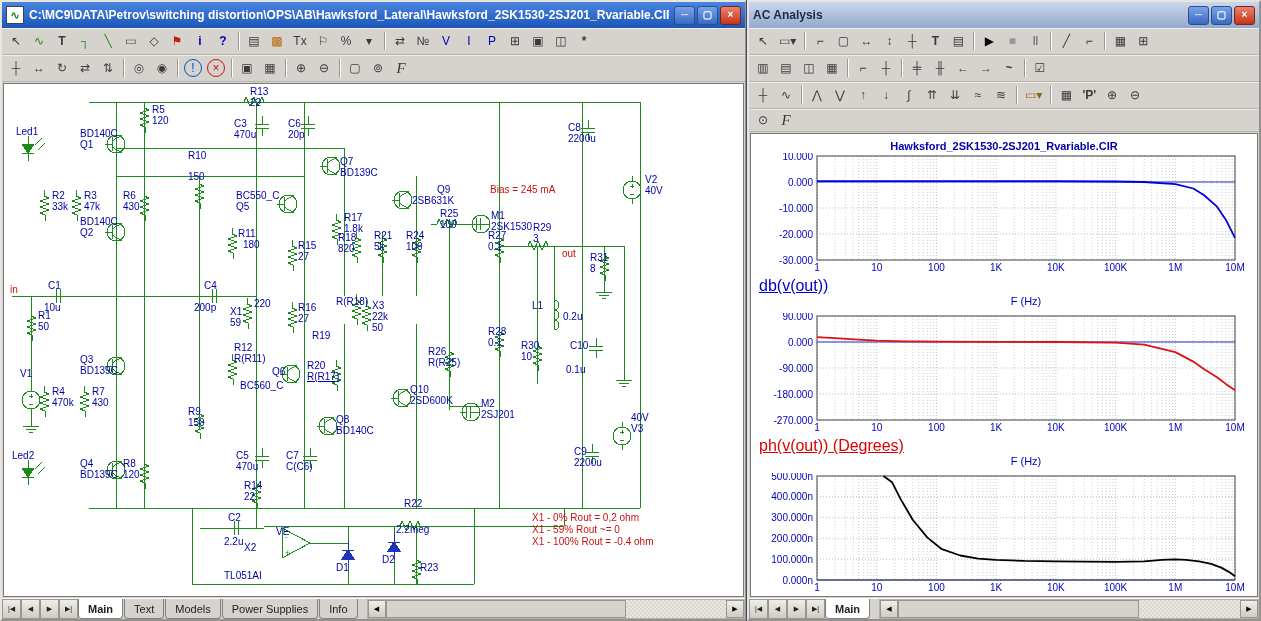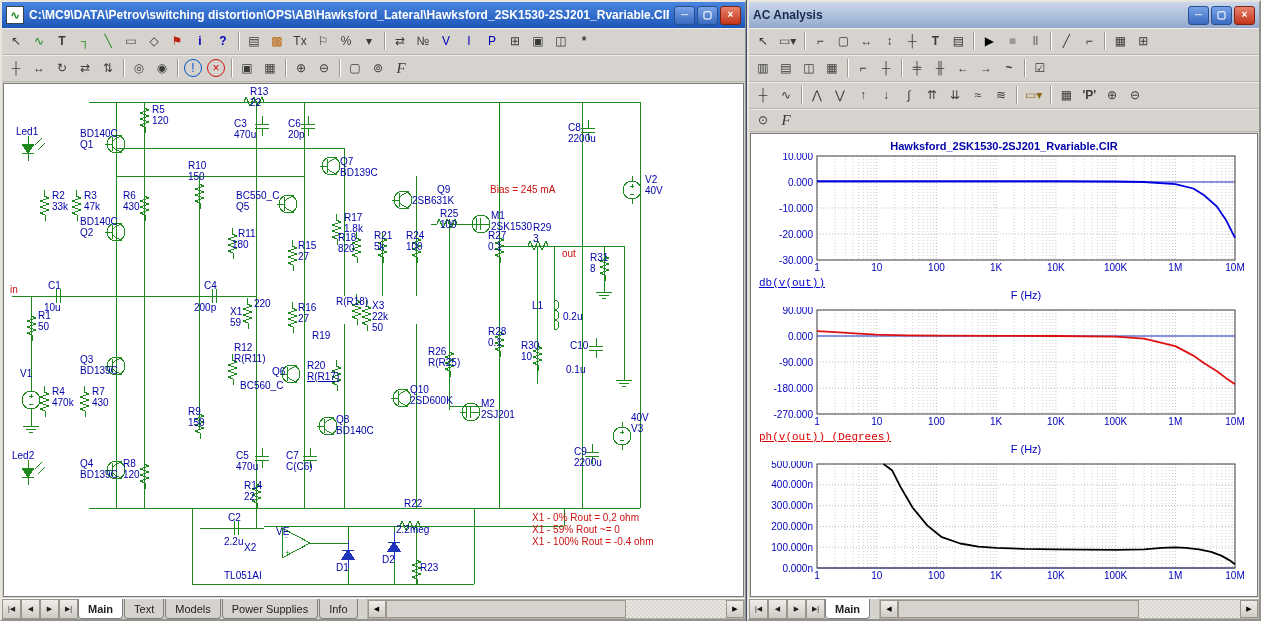--- a/index.html
+++ b/index.html
@@ -27,21 +27,21 @@
   .navbtn{width:17px;display:flex;align-items:center;justify-content:center;font-size:7px;color:#222;border:1px solid #9a968e;background:linear-gradient(180deg,#efede9,#cfccc5);cursor:default;}
   .tab{display:flex;align-items:center;padding:0 9px;border:1px solid #808080;border-top:none;border-radius:0 0 4px 4px;background:#d6d3ce;margin-right:1px;cursor:default;color:#222;}
   .tab.active{background:#ffffff;font-weight:bold;}
   .scrollbar{flex:1;display:flex;align-items:stretch;margin-left:8px;background:repeating-conic-gradient(#e9e7e3 0 25%,#d9d6d0 0 50%) 0 0/4px 4px;border:1px solid #b5b1a9;}
   .sbtn{width:16px;display:flex;align-items:center;justify-content:center;font-size:7px;border:1px solid #9a968e;background:linear-gradient(180deg,#efede9,#cfccc5);cursor:default;}
   .strack{flex:1;position:relative;}
   .sthumb{position:absolute;top:0;bottom:0;left:0;width:70%;background:#d6d3ce;border:1px solid #9a968e;}
   .plots{flex:1;background:#fff;border:1px solid #7a7a7a;margin:1px;overflow:hidden;padding-top:4px;}
   .plot-block{margin:2px 4px 6px 4px;}
   .plot-title{text-align:center;color:#0000aa;font-size:11px;margin-bottom:1px;font-weight:bold;}
-  .expr{font-size:11px;margin-left:4px;text-decoration:underline;cursor:default;font-family:Liberation Mono, monospace;}
+  .expr{font-size:16px;margin-left:4px;text-decoration:underline;cursor:default;}
   .xlab{font-size:11px;color:#0000bb;text-align:center;cursor:default;}
 </style>
 </head>
 <body>
 
 <div class="desktop">
 
   <div class="win left">
     <div class="titlebar">
       <span class="appicon">∿</span>
@@ -202,21 +202,21 @@
             <div class="slabel" title="R13" style="left: 246px; top: 2px; color: rgb(0, 0, 168);">R13</div>
             <div class="slabel" title="R13" style="left: 246px; top: 13px; color: rgb(0, 0, 168);">22</div>
             <div class="slabel" title="C3" style="left: 230px; top: 34px; color: rgb(0, 0, 168);">C3</div>
             <div class="slabel" title="C3" style="left: 230px; top: 45px; color: rgb(0, 0, 168);">470u</div>
             <div class="slabel" title="C6" style="left: 284px; top: 34px; color: rgb(0, 0, 168);">C6</div>
             <div class="slabel" title="C6" style="left: 284px; top: 45px; color: rgb(0, 0, 168);">20p</div>
             <div class="slabel" title="C8" style="left: 564px; top: 38px; color: rgb(0, 0, 168);">C8</div>
             <div class="slabel" title="C8" style="left: 564px; top: 49px; color: rgb(0, 0, 168);">2200u</div>
             <div class="slabel" title="BD140C" style="left: 76px; top: 44px; color: rgb(0, 0, 168);">BD140C</div>
             <div class="slabel" title="BD140C" style="left: 76px; top: 55px; color: rgb(0, 0, 168);">Q1</div>
-            <div class="slabel" title="R10" style="left: 184px; top: 76px; color: rgb(0, 0, 168);">R10</div>
+            <div class="slabel" title="R10" style="left: 184px; top: 66px; color: rgb(0, 0, 168);">R10</div>
             <div class="slabel" title="R10" style="left: 184px; top: 87px; color: rgb(0, 0, 168);">150</div>
             <div class="slabel" title="Q7" style="left: 336px; top: 72px; color: rgb(0, 0, 168);">Q7</div>
             <div class="slabel" title="Q7" style="left: 336px; top: 83px; color: rgb(0, 0, 168);">BD139C</div>
             <div class="slabel" title="Q9" style="left: 408px; top: 100px; color: rgb(0, 0, 168); margin-left: 25px;">Q9</div>
             <div class="slabel" title="Q9" style="left: 408px; top: 111px; color: rgb(0, 0, 168);">2SB631K</div>
             <div class="slabel" title="R25" style="left: 436px; top: 124px; color: rgb(0, 0, 168);">R25</div>
             <div class="slabel" title="R25" style="left: 436px; top: 135px; color: rgb(0, 0, 168);">100</div>
             <div class="slabel" title="M1" style="left: 487px; top: 126px; color: rgb(0, 0, 168);">M1</div>
             <div class="slabel" title="M1" style="left: 487px; top: 137px; color: rgb(0, 0, 168);">2SK1530</div>
             <div class="slabel" title="Bias = 245 mA" style="left: 486px; top: 100px; color: rgb(204, 17, 17);">Bias = 245 mA</div>
@@ -228,21 +228,21 @@
             <div class="slabel" title="R3" style="left: 80px; top: 117px; color: rgb(0, 0, 168);">47k</div>
             <div class="slabel" title="R6" style="left: 119px; top: 106px; color: rgb(0, 0, 168);">R6</div>
             <div class="slabel" title="R6" style="left: 119px; top: 117px; color: rgb(0, 0, 168);">430</div>
             <div class="slabel" title="BC550_C" style="left: 232px; top: 106px; color: rgb(0, 0, 168);">BC550_C</div>
             <div class="slabel" title="BC550_C" style="left: 232px; top: 117px; color: rgb(0, 0, 168);">Q5</div>
             <div class="slabel" title="R17" style="left: 340px; top: 128px; color: rgb(0, 0, 168);">R17</div>
             <div class="slabel" title="R17" style="left: 340px; top: 139px; color: rgb(0, 0, 168);">1.8k</div>
             <div class="slabel" title="BD140C" style="left: 76px; top: 132px; color: rgb(0, 0, 168);">BD140C</div>
             <div class="slabel" title="BD140C" style="left: 76px; top: 143px; color: rgb(0, 0, 168);">Q2</div>
             <div class="slabel" title="R11" style="left: 234px; top: 144px; color: rgb(0, 0, 168);">R11</div>
-            <div class="slabel" title="R11" style="left: 228px; top: 155px; color: rgb(0, 0, 168);">180</div>
+            <div class="slabel" title="R11" style="left: 239px; top: 155px; color: rgb(0, 0, 168);">180</div>
             <div class="slabel" title="R15" style="left: 294px; top: 156px; color: rgb(0, 0, 168);">R15</div>
             <div class="slabel" title="R15" style="left: 294px; top: 167px; color: rgb(0, 0, 168);">27</div>
             <div class="slabel" title="R18" style="left: 334px; top: 148px; color: rgb(0, 0, 168);">R18</div>
             <div class="slabel" title="R18" style="left: 334px; top: 159px; color: rgb(0, 0, 168);">820</div>
             <div class="slabel" title="R21" style="left: 370px; top: 146px; color: rgb(0, 0, 168);">R21</div>
             <div class="slabel" title="R21" style="left: 370px; top: 157px; color: rgb(0, 0, 168);">5k</div>
             <div class="slabel" title="R24" style="left: 402px; top: 146px; color: rgb(0, 0, 168);">R24</div>
             <div class="slabel" title="R24" style="left: 402px; top: 157px; color: rgb(0, 0, 168);">100</div>
             <div class="slabel" title="R27" style="left: 484px; top: 146px; color: rgb(0, 0, 168);">R27</div>
             <div class="slabel" title="R27" style="left: 484px; top: 157px; color: rgb(0, 0, 168);">0.1</div>

